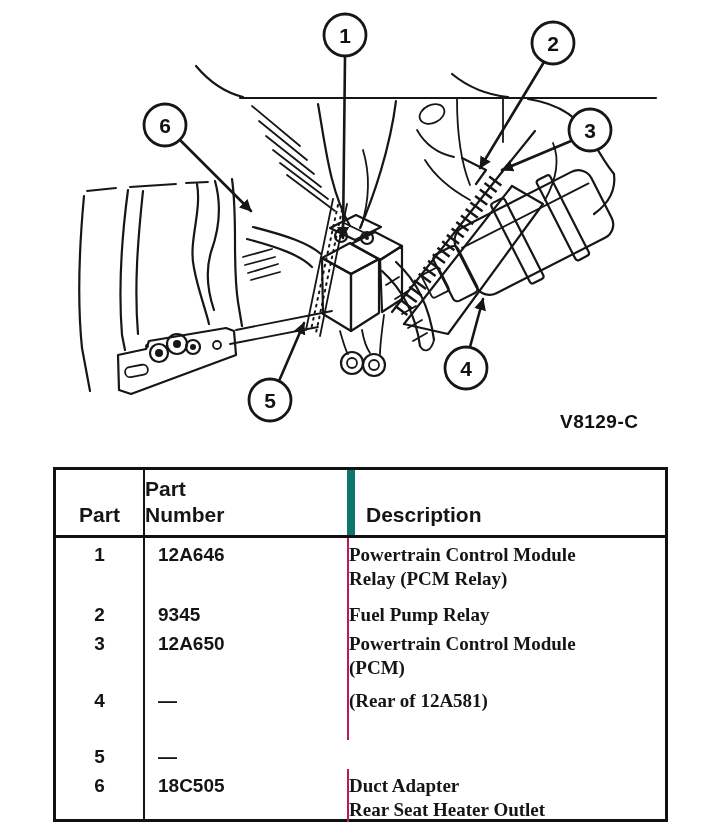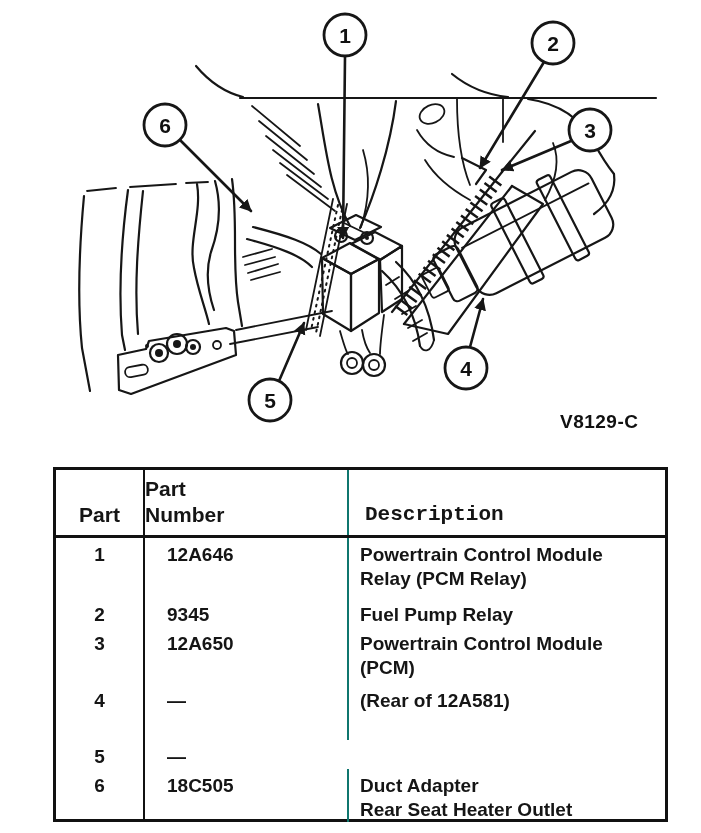--- a/index.html
+++ b/index.html
@@ -23,32 +23,32 @@
     position:absolute;left:53px;top:467px;width:615px;height:355px;
     border:3px solid #111;box-sizing:border-box;display:flex;flex-direction:column;
     background:#fff;
   }
   .thead{display:grid;grid-template-columns:87px 204px 1fr;height:68px;
     border-bottom:3px solid #111;box-sizing:border-box;flex:none;}
   .th{font-size:21px;font-weight:bold;display:flex;flex-direction:column;
     justify-content:flex-end;padding-bottom:7px;box-sizing:border-box;line-height:26px;}
   .th-item{align-items:center;}
   .th-part{align-items:flex-start;border-left:2px solid #111;text-align:center;}
-  .th-desc{border-left:2px solid #0f766e;padding-left:16px;font-family:Liberation Mono, monospace;}
+  .th-desc{border-left:8px solid #0f766e;padding-left:11px;}
   .trow{display:grid;grid-template-columns:87px 204px 1fr;box-sizing:border-box;flex:none;}
   .trow.r1{min-height:60px;}
   .trow.r2{min-height:27px;}
   .trow.r3{min-height:57px;}
   .trow.r4{min-height:56px;}
   .trow.r5{min-height:27px;}
   .trow.r6{flex:1;}
   .td{font-size:19px;font-weight:bold;line-height:24px;padding-top:5px;box-sizing:border-box;}
   .td-item{text-align:center;}
-  .td-part{border-left:2px solid #111;padding-left:22px;}
-  .td-desc{border-left:2px solid #0f766e;padding-left:11px;padding-right:4px;}
+  .td-part{border-left:2px solid #111;padding-left:13px;}
+  .td-desc{border-left:2px solid #be185d;padding-right:4px;font-family:Liberation Serif, serif;}
 </style>
 </head>
 <body>
 
 <div class="page">
 
   <svg class="diagram" width="701" height="460" viewBox="0 0 701 460" xmlns="http://www.w3.org/2000/svg">
     <defs>
       <marker id="arrow" markerUnits="userSpaceOnUse" markerWidth="15" markerHeight="14" refX="11" refY="6" orient="auto">
         <path d="M0,0 L12,6 L0,12 Z" fill="#161616"></path>

